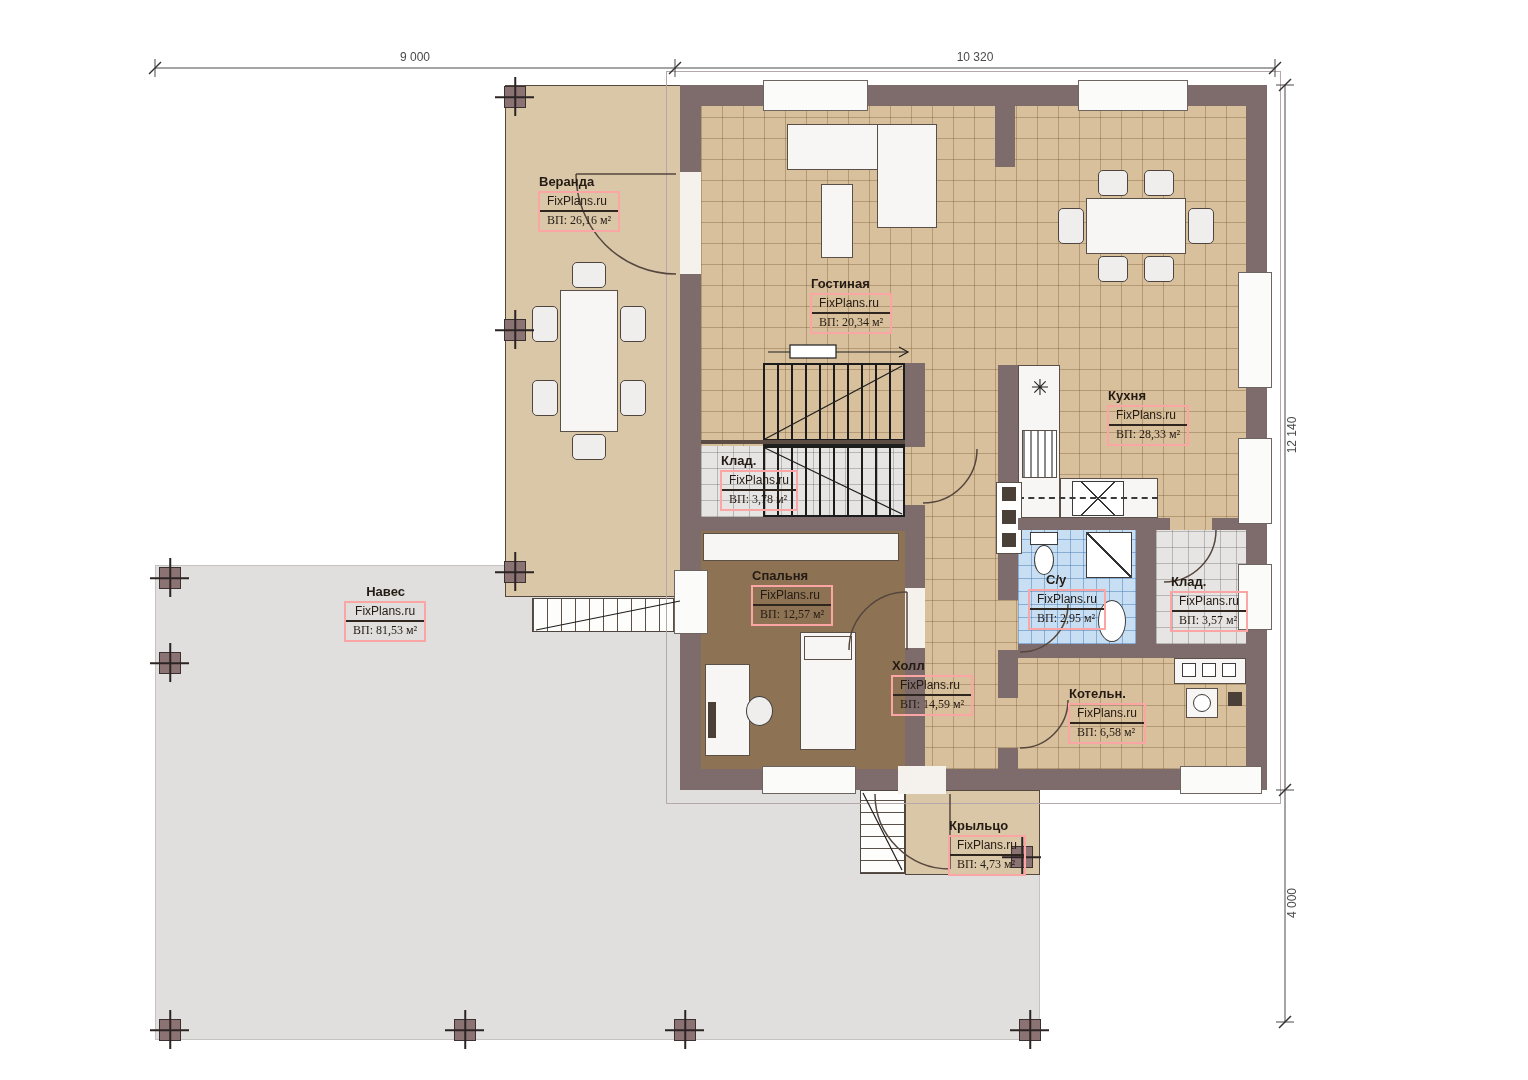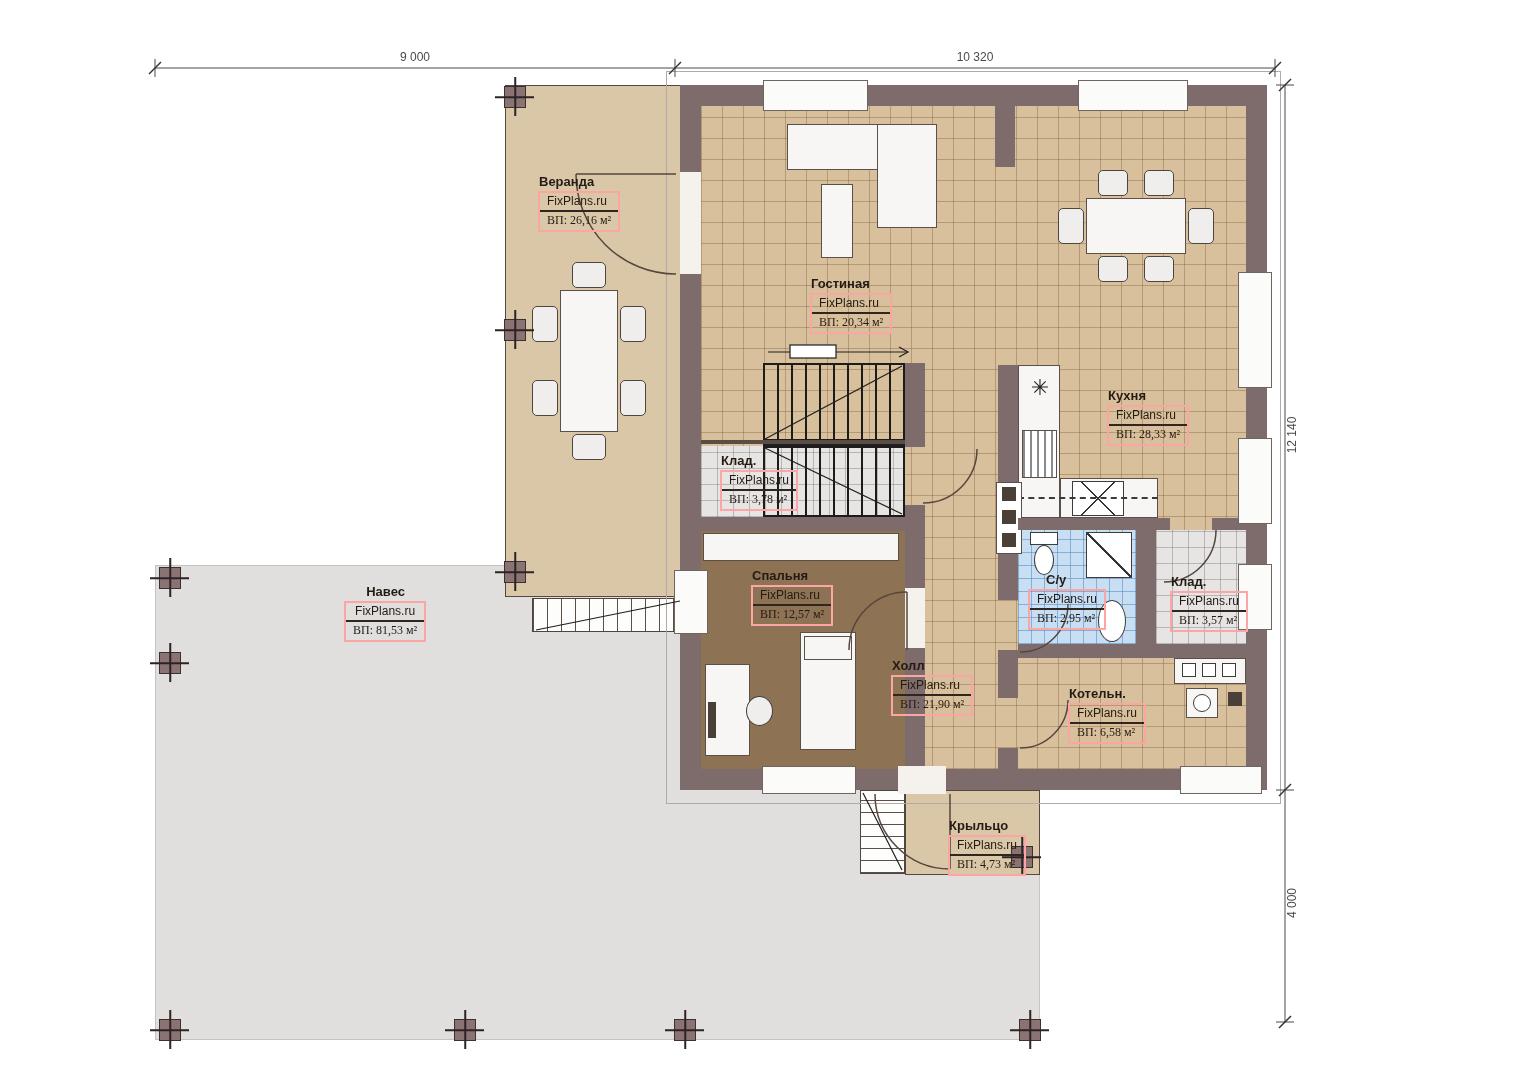--- a/index.html
+++ b/index.html
@@ -238,21 +238,21 @@
     <div class="rbox"><div class="cell">FixPlans.ru</div><div class="cell">ВП: 3,78 м²</div></div>
   </div>
 
   <div class="room-label" style="left:751px;top:568px;">
     <div class="rname">Спальня</div>
     <div class="rbox"><div class="cell">FixPlans.ru</div><div class="cell">ВП: 12,57 м²</div></div>
   </div>
 
   <div class="room-label" style="left:891px;top:658px;">
     <div class="rname">Холл</div>
-    <div class="rbox"><div class="cell">FixPlans.ru</div><div class="cell">ВП: 21,90 м²</div></div>
+    <div class="rbox"><div class="cell">FixPlans.ru</div><div class="cell">ВП: 14,59 м²</div></div>
   </div>
 
   <div class="room-label" style="left:1028px;top:572px;">
     <div class="rname" style="margin-left:18px;">С/у</div>
     <div class="rbox"><div class="cell">FixPlans.ru</div><div class="cell">ВП: 2,95 м²</div></div>
   </div>
 
   <div class="room-label" style="left:1170px;top:574px;">
     <div class="rname">Клад.</div>
     <div class="rbox"><div class="cell">FixPlans.ru</div><div class="cell">ВП: 3,57 м²</div></div>

